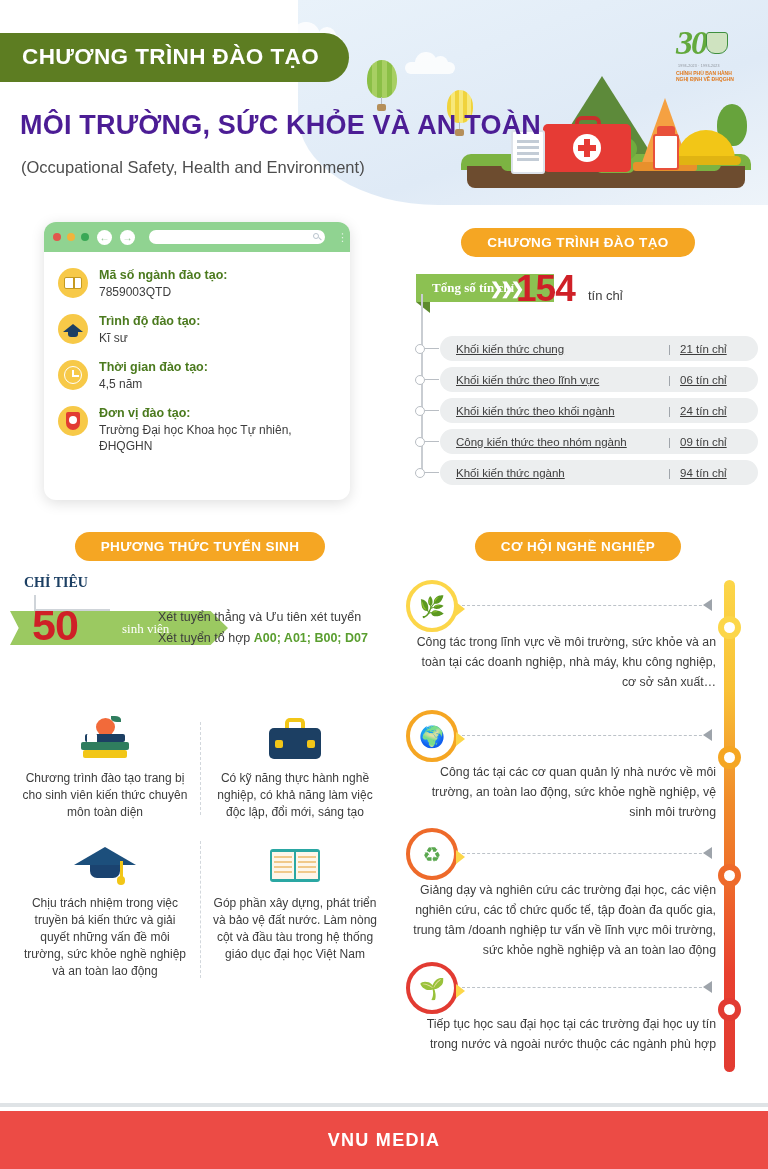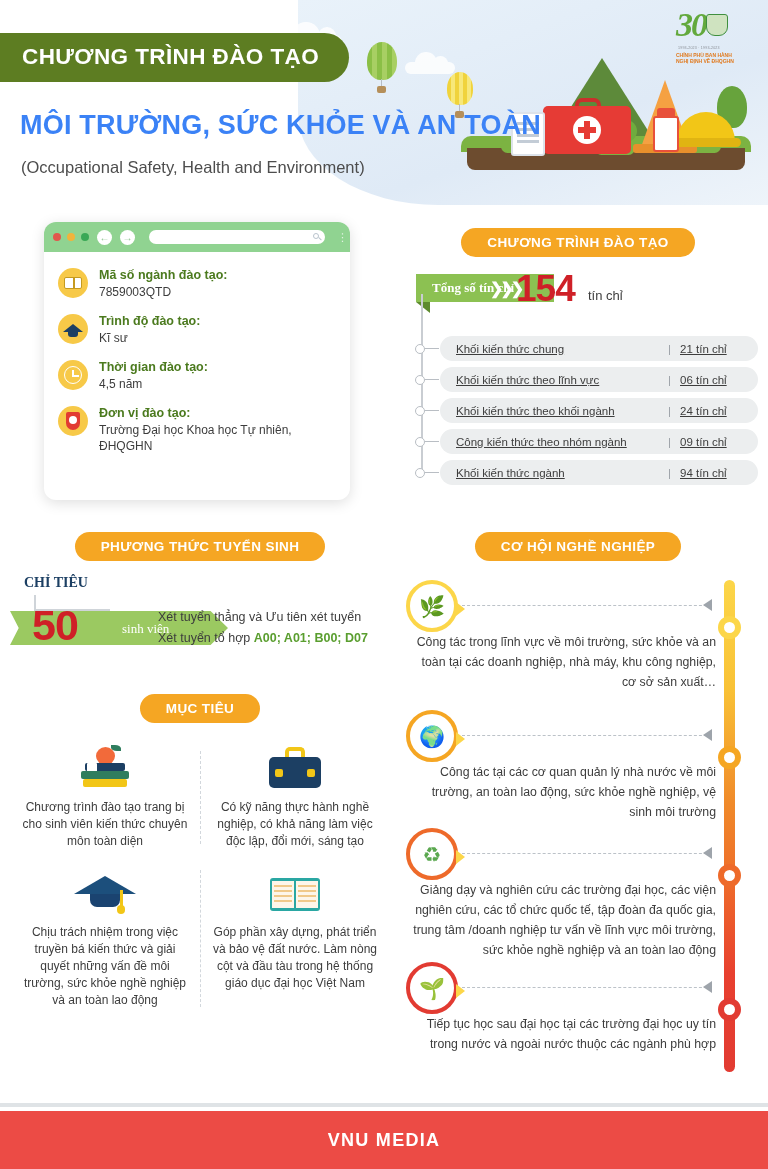--- a/index.html
+++ b/index.html
@@ -39,30 +39,30 @@
   .title-green {
     position:absolute; left:-24px; top:33px;
     background:#5d7d22; color:#fff;
     padding:11px 30px 12px 46px;
     border-radius:0 26px 26px 0;
     font-size:22.5px; font-weight:bold; letter-spacing:.4px;
     white-space:nowrap;
   }
   .title-orange {
     position:absolute; left:20px; top:110px;
-    color:#3b82f6; font-size:27px; font-weight:bold; letter-spacing:.2px;
+    color:#4c1d95; font-size:27px; font-weight:bold; letter-spacing:.2px;
     white-space:nowrap;
   }
   .title-sub {
     position:absolute; left:21px; top:158px;
     color:#4d4d4d; font-size:16.5px; white-space:nowrap;
   }
 
   
-  .illus { position:absolute; left:455px; top:20px; width:300px; height:170px; }
+  .illus { position:absolute; left:455px; top:38px; width:300px; height:170px; }
   .ground { position:absolute; left:12px; top:128px; width:278px; height:22px;
             background:#6d4c2f; border-radius:0 0 8px 8px; }
   .ground-top { position:absolute; left:6px; top:116px; width:290px; height:16px;
             background:#7cb342; border-radius:10px 10px 0 0; }
   .mountain { position:absolute; left:95px; top:38px; width:0; height:0;
             border-left:52px solid transparent; border-right:52px solid transparent;
             border-bottom:82px solid #5d8a3a; }
   .kit { position:absolute; left:88px; top:86px; width:88px; height:48px;
             background:#e63b35; border-radius:5px; }
   .kit-handle { position:absolute; left:120px; top:78px; width:26px; height:12px;
@@ -486,23 +486,20 @@
       <div class="adm-lines">
         <div class="adm-line">Xét tuyển thẳng và Ưu tiên xét tuyển</div>
         <div class="adm-line">
           <span>Xét tuyển tổ hợp </span><span class="grn">A00; A01; B00; D07</span>
         </div>
       </div>
     </div>
   </div>
 
   <div class="sec-obj">
-    <div class="pill-wrap">
-      <span class="pill">MỤC TIÊU</span>
-    </div>
 
     <div class="obj-grid">
       <div class="obj-col">
         <div class="obj-icon">
           <span class="ico-books">
               <i class="lf"></i>
               <i class="ap"></i>
               <i class="bk bk3"></i>
               <i class="pg"></i>
               <i class="bk bk2"></i>

